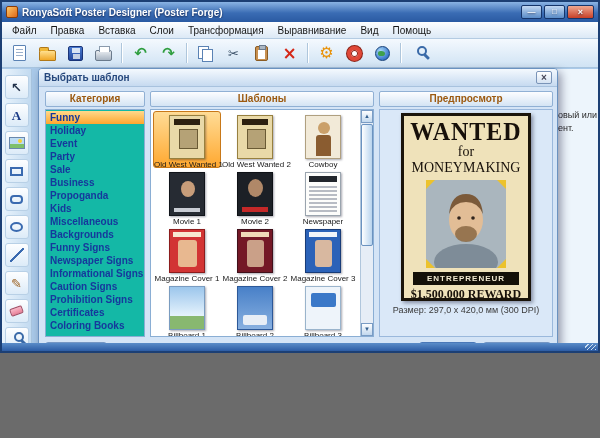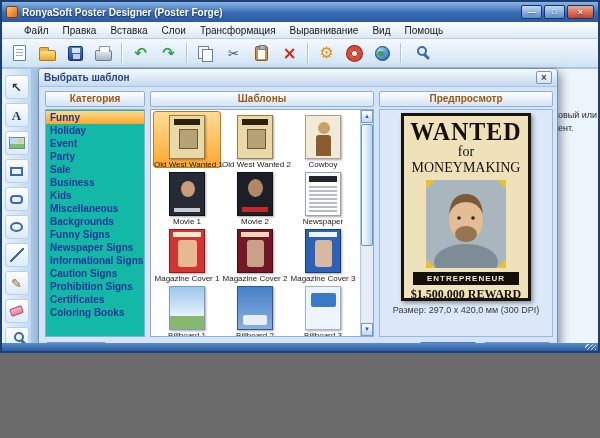--- a/index.html
+++ b/index.html
@@ -6,21 +6,21 @@
 html,body{background:#6b6b6b}
 .win{position:relative;width:600px;height:353px;margin:0 auto;border:2px solid #1c3f74;background:#a9c9e9;overflow:hidden;font-family:"Liberation Sans","DejaVu Sans",sans-serif}
 
 .titlebar{position:absolute;left:0;right:0;top:0;height:20px;background:linear-gradient(#8ab4e4,#3a6cb4 55%,#2a5aa2);display:flex;align-items:center;gap:4px;padding:0 4px;color:#fff;font-size:10px;font-weight:bold;text-shadow:0 1px 2px rgba(0,0,30,.65)}
 .appicon{width:12px;height:12px;border-radius:2px;background:linear-gradient(135deg,#ffc868,#e06818);border:1px solid #8a3c08}
 .titletext{flex:1;white-space:nowrap;overflow:hidden}
 .wbtns{display:flex;gap:2px}
 .wbtn{width:21px;height:14px;border:1px solid #16356a;border-radius:2px;background:linear-gradient(#c2d8f2,#5a8cc8);color:#fff;font-size:8px;line-height:12px;text-align:center;font-weight:bold}
 .wbtn.close{width:27px;background:linear-gradient(#f0a890,#c84028);font-size:9px}
 
-.menubar{position:absolute;top:20px;left:0;right:0;height:17px;background:linear-gradient(#fdfeff,#dcE9f6);border-bottom:1px solid #b4cbe2;display:flex;align-items:center;font-size:10px;color:#161616;padding-left:15px}
+.menubar{position:absolute;top:20px;left:0;right:0;height:17px;background:linear-gradient(#fdfeff,#dcE9f6);border-bottom:1px solid #b4cbe2;display:flex;align-items:center;font-size:10px;color:#161616;padding-left:3px}
 .menu-item{padding:1px 7px;border-radius:2px}
 
 .toolbar{position:absolute;top:37px;left:0;right:0;height:29px;background:linear-gradient(#f4f9fe,#d0e3f4);border-bottom:1px solid #a8c4de;display:flex;align-items:center;gap:3px;padding-left:5px}
 .tbtn{width:25px;height:25px;display:flex;align-items:center;justify-content:center;border-radius:3px}
 .sep{width:2px;height:20px;border-left:1px solid #aec6dc;border-right:1px solid #fff;margin:0 2px}
 
 .g{font-family:"DejaVu Sans",sans-serif;line-height:1}
 .g-undo::before{content:"↶";color:#2f9e3f;font-size:15px;font-weight:bold}
 .g-redo::before{content:"↷";color:#2f9e3f;font-size:15px;font-weight:bold}
 .g-cut::before{content:"✂";color:#3a5068;font-size:13px}
@@ -320,20 +320,21 @@
     <div class="dheader h-tpl">Шаблоны</div>
     <div class="dheader h-prev">Предпросмотр</div>
 
     <div class="catlist">
       <div class="citem sel">Funny</div>
       <div class="citem">Holiday</div>
       <div class="citem">Event</div>
       <div class="citem">Party</div>
       <div class="citem">Sale</div>
       <div class="citem">Business</div>
+      <div class="citem">Propoganda</div>
       <div class="citem">Kids</div>
       <div class="citem">Miscellaneous</div>
       <div class="citem">Backgrounds</div>
       <div class="citem">Funny Signs</div>
       <div class="citem">Newspaper Signs</div>
       <div class="citem">Informational Signs</div>
       <div class="citem">Caution Signs</div>
       <div class="citem">Prohibition Signs</div>
       <div class="citem">Certificates</div>
       <div class="citem">Coloring Books</div>

